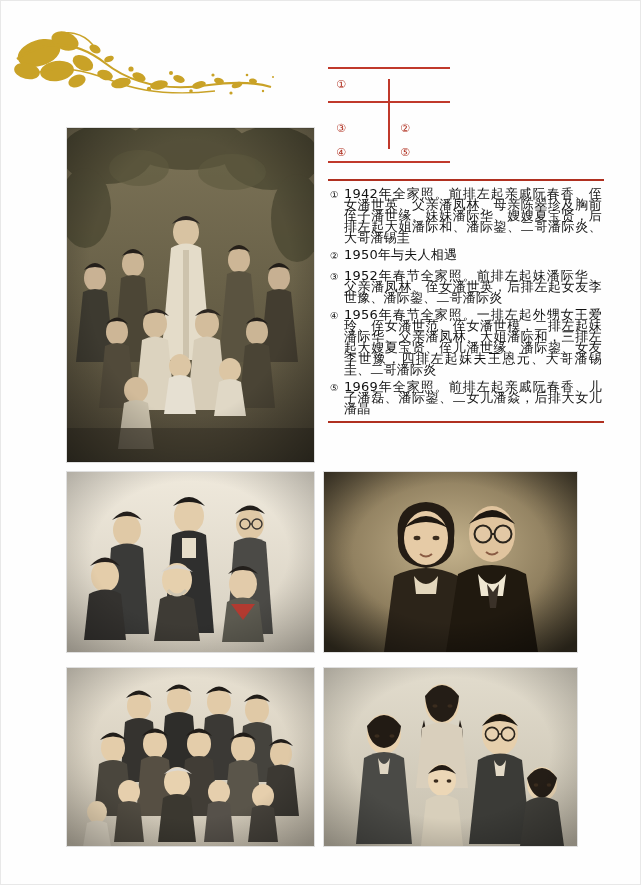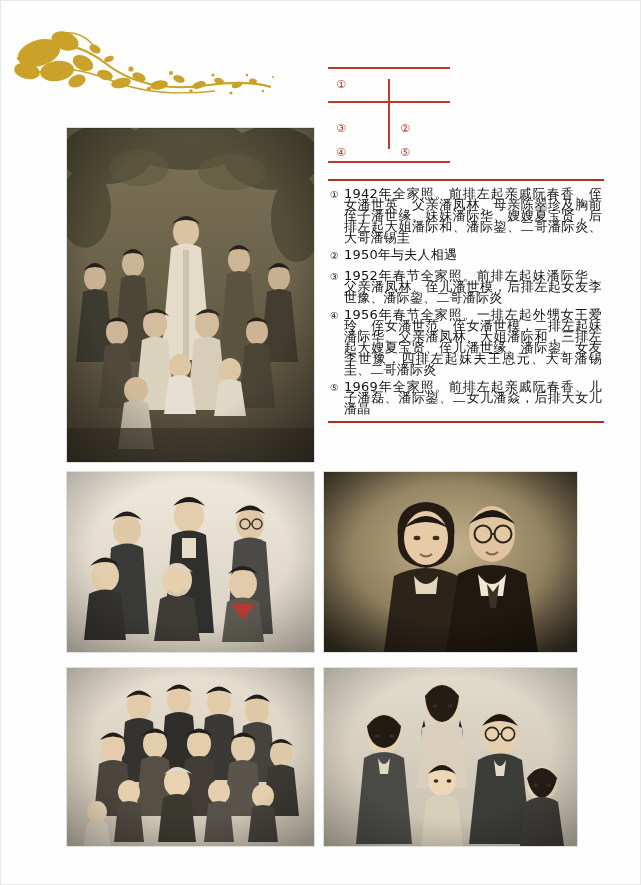--- a/index.html
+++ b/index.html
@@ -172,21 +172,21 @@
     <div class="cap-row">
       <div class="cap-num">①</div>
       <div class="cap-text">1942年全家照。前排左起亲戚阮春香、侄女潘世英、父亲潘凤林、母亲陈翠珍及胸前侄子潘世缘、妹妹潘际华、嫂嫂夏宝贤，后排左起大姐潘际和、潘际鋆、二哥潘际炎、大哥潘锡圭</div>
     </div>
     <div class="cap-row">
       <div class="cap-num">②</div>
       <div class="cap-text">1950年与夫人相遇</div>
     </div>
     <div class="cap-row">
       <div class="cap-num">③</div>
-      <div class="cap-text">1952年春节全家照。前排左起妹潘际华、父亲潘凤林、侄儿潘世模，后排左起女友李世豫、潘际鋆、二哥潘际炎</div>
+      <div class="cap-text">1952年春节全家照。前排左起妹潘际华、父亲潘凤林、侄女潘世英，后排左起女友李世豫、潘际鋆、二哥潘际炎</div>
     </div>
     <div class="cap-row">
       <div class="cap-num">④</div>
       <div class="cap-text">1956年春节全家照。一排左起外甥女王爱玲、侄女潘世范、侄女潘世模，二排左起妹潘际华、父亲潘凤林、大姐潘际和，三排左起大嫂夏宝贤、侄儿潘世缘、潘际鋆、女友李世豫，四排左起妹夫王恩元、大哥潘锡圭、二哥潘际炎</div>
     </div>
     <div class="cap-row">
       <div class="cap-num">⑤</div>
       <div class="cap-text">1969年全家照。前排左起亲戚阮春香、儿子潘磊、潘际鋆、二女儿潘焱，后排大女儿潘晶</div>
     </div>
   </div>

